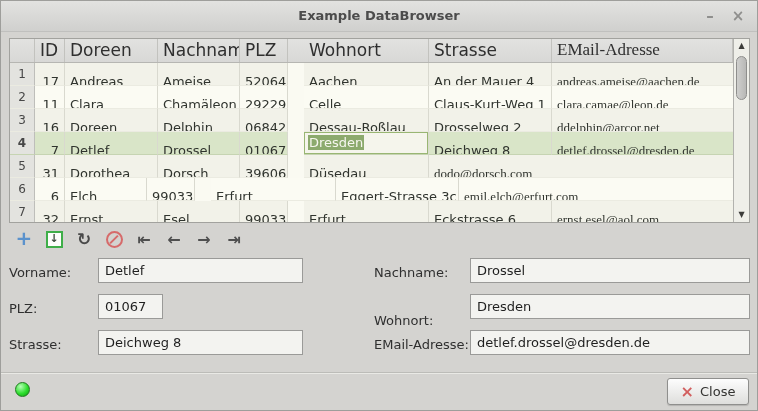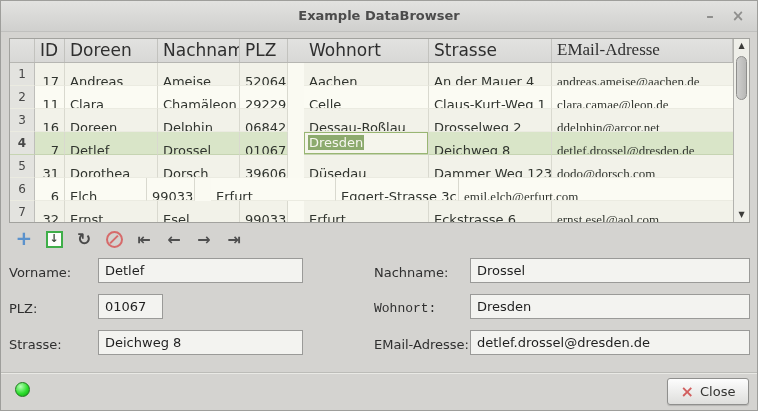--- a/index.html
+++ b/index.html
@@ -152,21 +152,20 @@
         <div class="c w-mail">detlef.drossel@dresden.de</div>
       </div>
 
       <div class="trow">
         <div class="c gut w-gut">5</div>
         <div class="c num w-id">31</div>
         <div class="c w-vor">Dorothea</div>
         <div class="c w-nach">Dorsch</div>
         <div class="c num w-plz">39606</div>
         <div class="c w-wohn">Düsedau</div>
-        <div class="c w-str">Dammer Weg 123</div>
         <div class="c w-mail">dodo@dorsch.com</div>
       </div>
 
       <div class="trow">
         <div class="c gut w-gut">6</div>
         <div class="c num w-id">6</div>
         <div class="c w-nach">Elch</div>
         <div class="c num w-plz">99033</div>
         <div class="c w-wohn">Erfurt</div>
         <div class="c w-str">Eggert-Strasse 3c</div>
@@ -225,21 +224,21 @@
 
   <div class="flabel" style="left:8px;top:264px;">Vorname:</div>
   <input class="ffield" style="left: 97px; top: 257px; width: 205px;" value="Detlef">
 
   <div class="flabel" style="left:373px;top:264px;">Nachname:</div>
   <input class="ffield" style="left: 469px; top: 257px; width: 280px;" value="Drossel">
 
   <div class="flabel" style="left:8px;top:300px;">PLZ:</div>
   <input class="ffield" style="left: 97px; top: 293px; width: 65px;" value="01067">
 
-  <div class="flabel" style="left:373px;top:300px;font-family:Liberation Mono, monospace;">Wohnort:</div>
+  <div class="flabel" style="left:373px;top:312px;">Wohnort:</div>
   <input class="ffield" style="left: 469px; top: 293px; width: 280px;" value="Dresden">
 
   <div class="flabel" style="left:8px;top:336px;">Strasse:</div>
   <input class="ffield" style="left: 97px; top: 329px; width: 205px;" value="Deichweg 8">
 
   <div class="flabel" style="left:373px;top:336px;">EMail-Adresse:</div>
   <input class="ffield" style="left: 469px; top: 329px; width: 280px;" value="detlef.drossel@dresden.de">
 
   <div class="sep"></div>
   <div class="led"></div>

